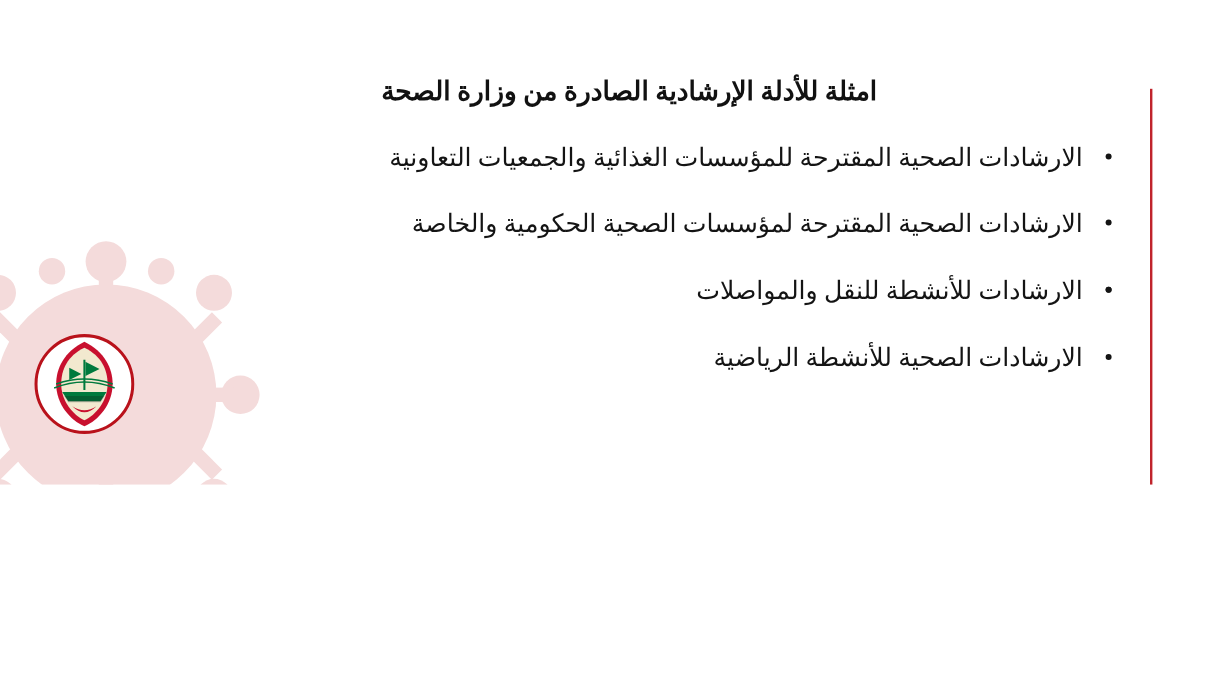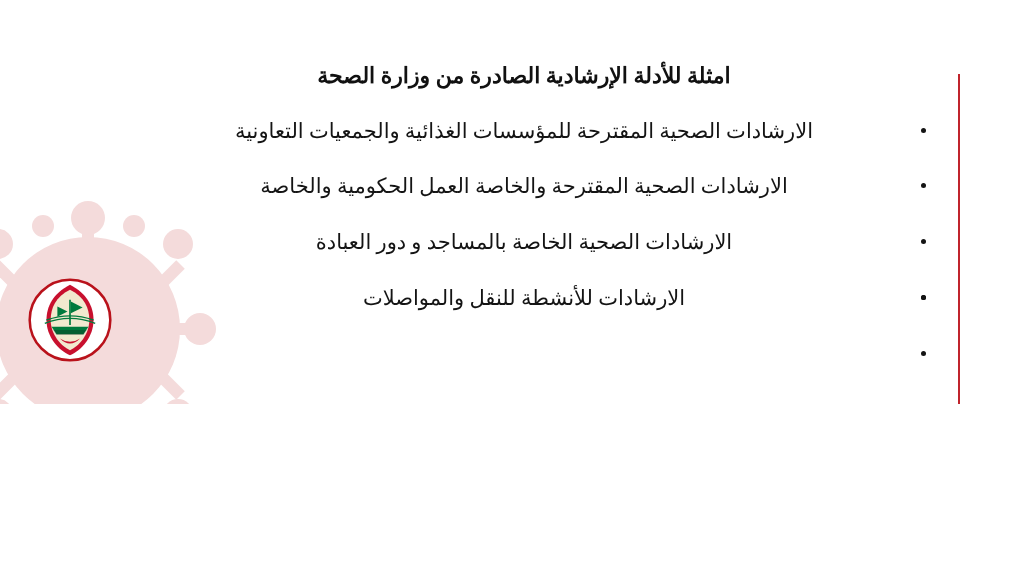--- a/index.html
+++ b/index.html
@@ -68,21 +68,21 @@
     list-style: none;
     margin: 0;
     padding: 0;
   }
   .bullets li {
     position: relative;
     font-size: 21px;
     line-height: 1.42;
     margin: 0 0 26px 0;
     padding: 0 26px 0 26px;
-    text-align: center;
+    text-align: right;
     color: #141414;
   }
   .bullets li .bullet-dot {
     position: absolute;
     right: 2px;
     top: 0.52em;
     width: 5px;
     height: 5px;
     border-radius: 50%;
     background: #141414;
@@ -149,32 +149,29 @@
   <div class="content">
     <h1 class="slide-title">امثلة للأدلة الإرشادية الصادرة من وزارة الصحة</h1>
 
     <ul class="bullets">
       <li>
         <span class="bullet-dot"></span>
         <span>الارشادات الصحية المقترحة للمؤسسات الغذائية والجمعيات التعاونية</span>
       </li>
       <li>
         <span class="bullet-dot"></span>
-        <span>الارشادات الصحية المقترحة والخاصة العمل الحكومية والخاصة</span>
-      </li>
-      <li>
-        <span class="bullet-dot"></span>
-        <span>الارشادات الصحية الخاصة بالمساجد و دور العبادة</span>
+        <span>الارشادات الصحية المقترحة لمؤسسات الصحية الحكومية والخاصة</span>
       </li>
       <li class="two-line">
         <span class="bullet-dot"></span>
       </li>
       <li>
         <span class="bullet-dot"></span>
         <span>الارشادات للأنشطة للنقل والمواصلات</span>
       </li>
       <li>
         <span class="bullet-dot"></span>
+        <span>الارشادات الصحية للأنشطة الرياضية</span>
       </li>
     </ul>
   </div>
 
 </div>
 
 </body></html>

